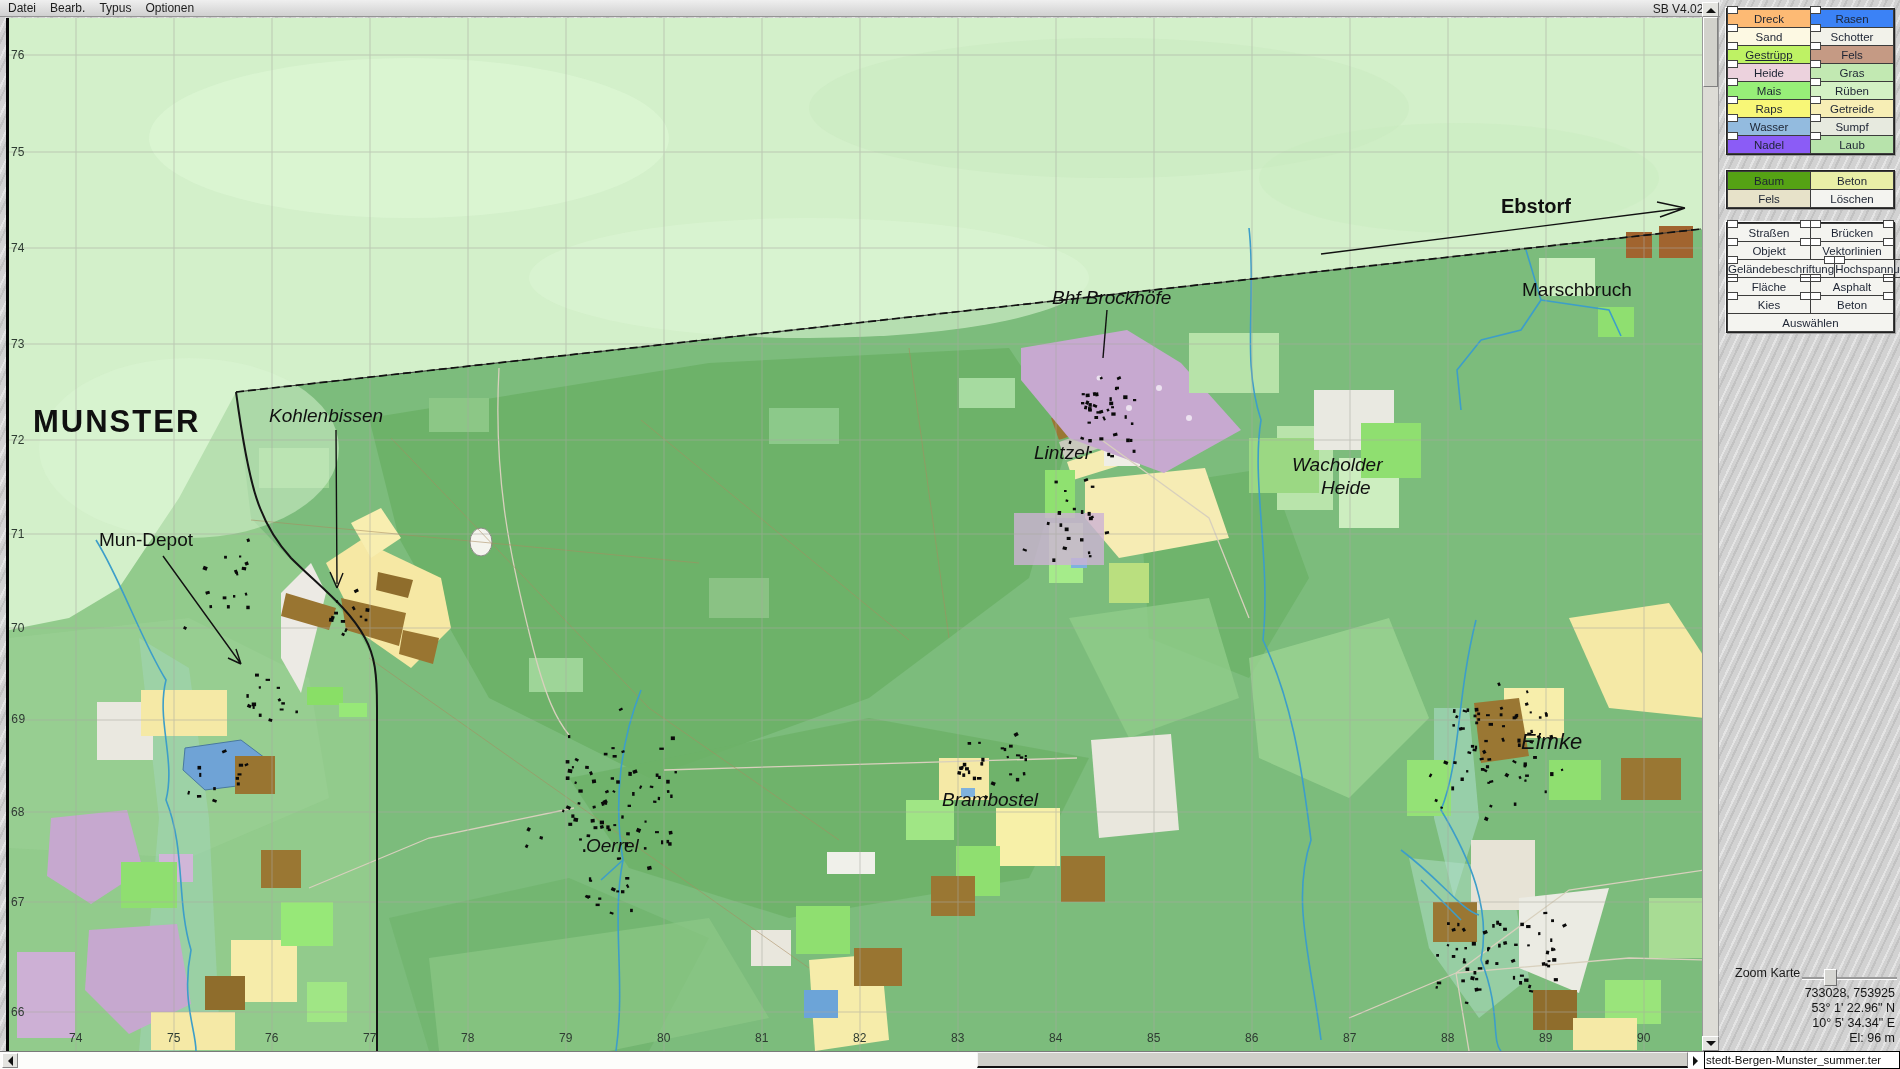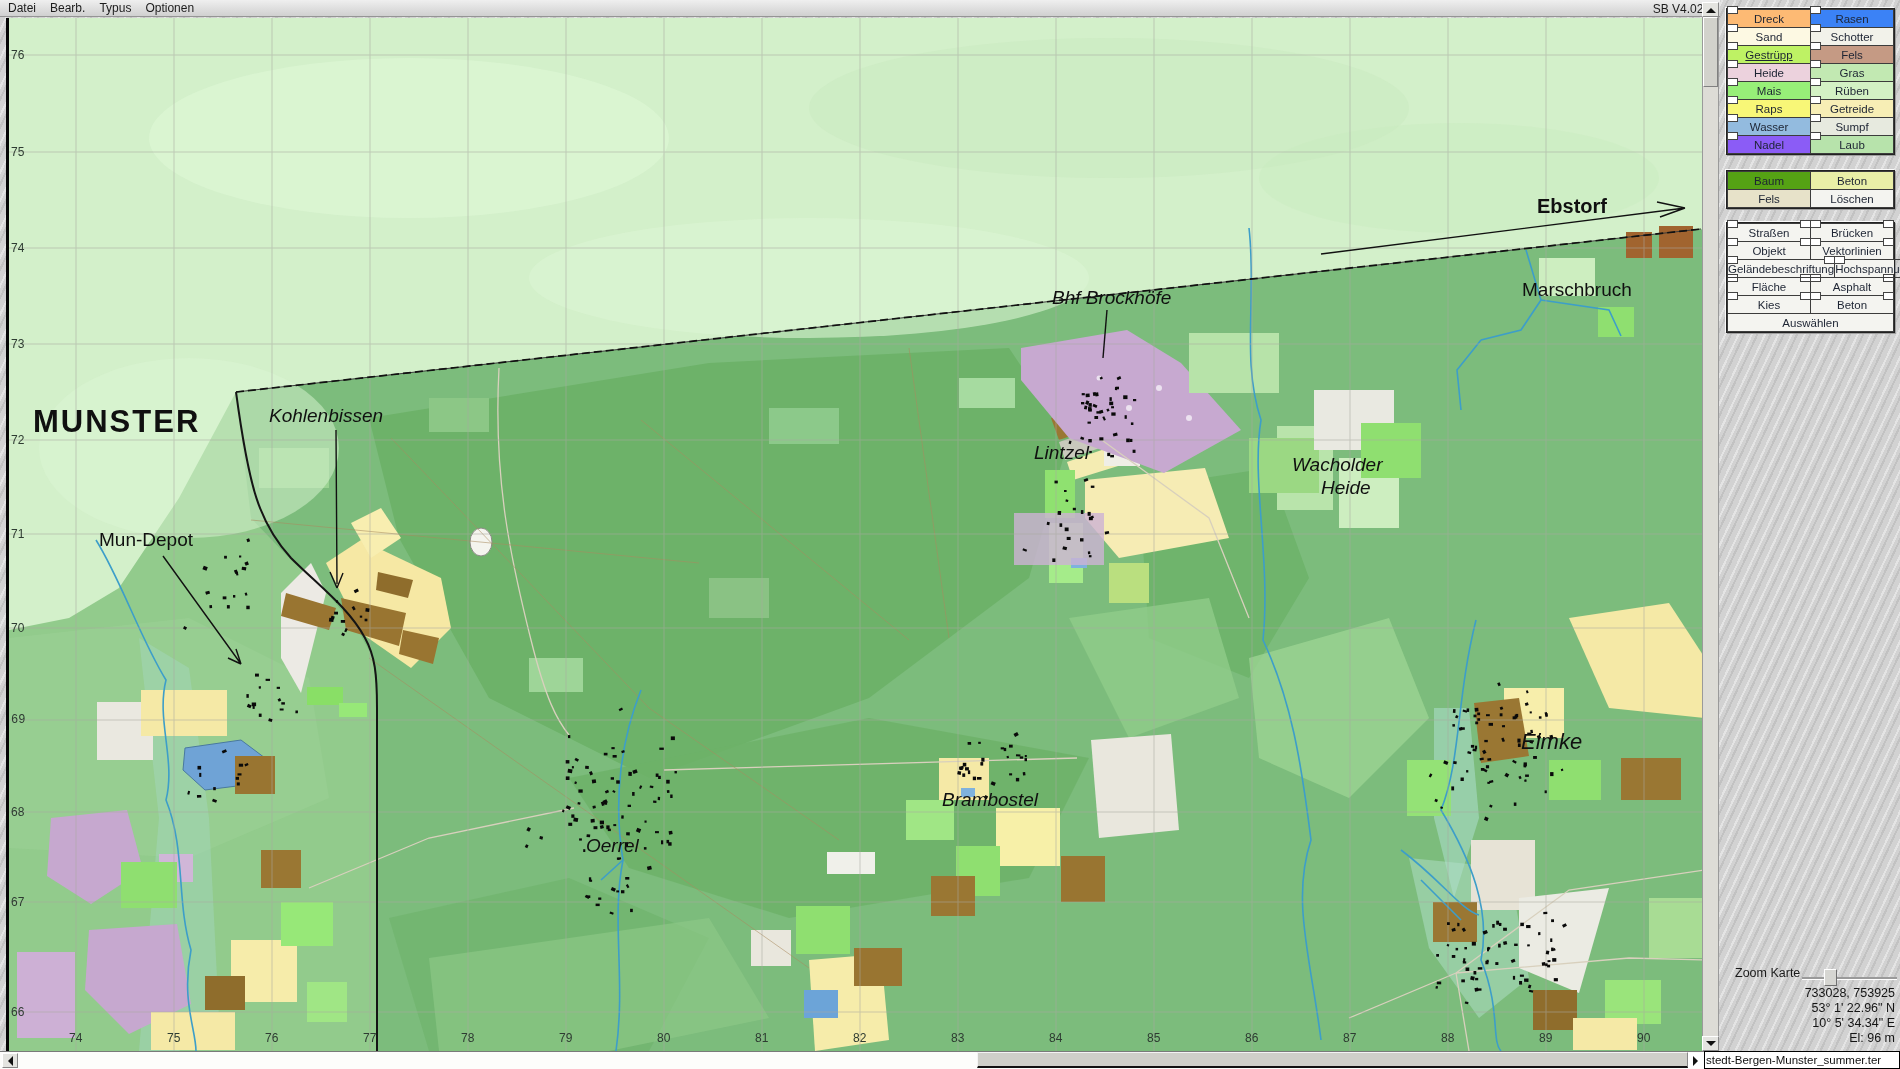--- a/index.html
+++ b/index.html
@@ -619,21 +619,21 @@
           <rect x="190.2" y="754.9" width="2.1" height="4.0"></rect>
           <rect x="227.5" y="764.4" width="3.6" height="2.2" transform="rotate(-22 185 735)"></rect>
           <rect x="189.1" y="773.0" width="2.1" height="3.5" transform="rotate(15 185 735)"></rect>
         </g>
     </svg>
     <div id="maplabels">
         <div class="maplabel lbl-city" style="left: 24px; top: 388px;">MUNSTER</div>
         <div class="maplabel lbl-it" style="left: 260px; top: 388px;">Kohlenbissen</div>
         <div class="maplabel lbl-plain" style="left: 90px; top: 512px;">Mun-Depot</div>
         <div class="maplabel lbl-it" style="left: 1043px; top: 270px;">Bhf Brockhöfe</div>
-        <div class="maplabel lbl-b" style="left: 1492px; top: 178px; margin-left: 36px;">Ebstorf</div>
+        <div class="maplabel lbl-b" style="left: 1492px; top: 178px;">Ebstorf</div>
         <div class="maplabel lbl-plain" style="left: 1513px; top: 262px;">Marschbruch</div>
         <div class="maplabel lbl-it" style="left: 1025px; top: 425px;">Lintzel</div>
         <div class="maplabel lbl-it" style="left: 1283px; top: 437px;">Wacholder</div>
         <div class="maplabel lbl-it" style="left: 1312px; top: 460px;">Heide</div>
         <div class="maplabel lbl-it-lg" style="left: 1512px; top: 712px;">Eimke</div>
         <div class="maplabel lbl-it" style="left: 933px; top: 772px;">Brambostel</div>
         <div class="maplabel lbl-it" style="left: 577px; top: 818px;">Oerrel</div>
       </div>
     <div id="axislabels">
         <div class="axis" style="left: 60px; top: 1013px;">74</div>

